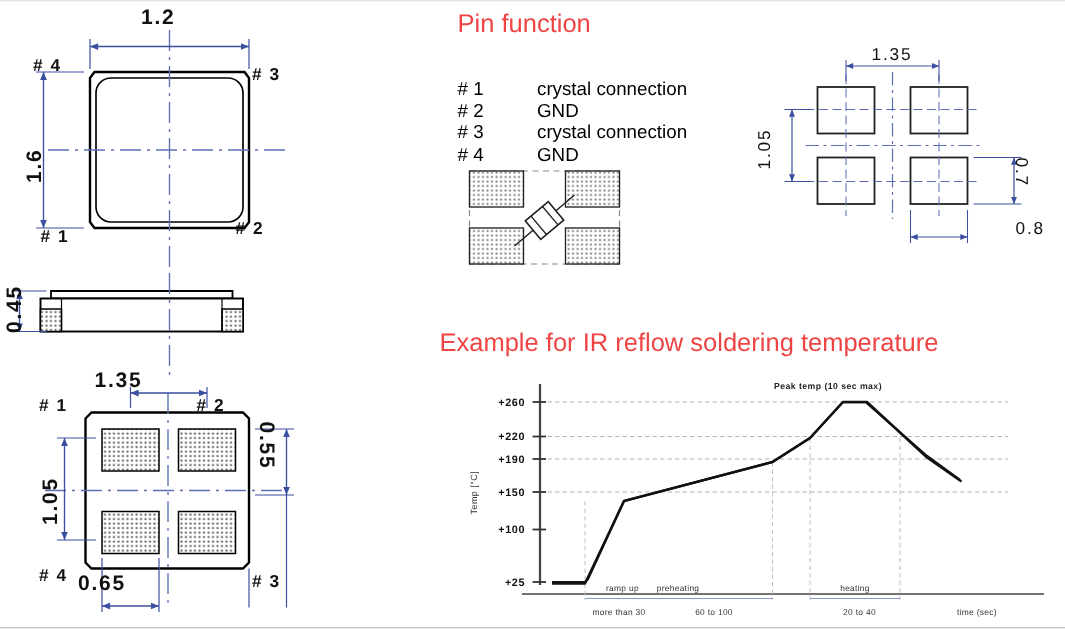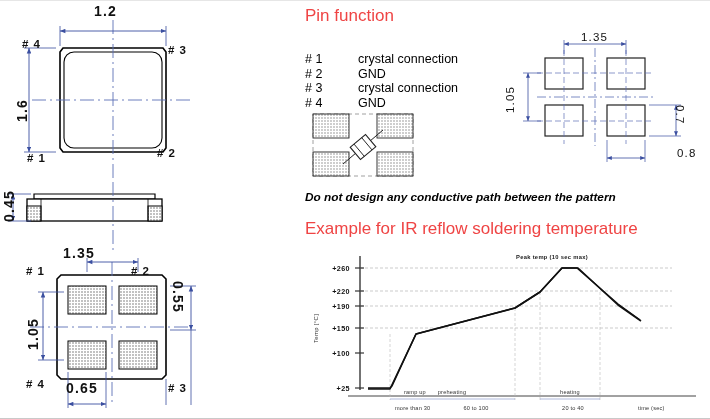--- a/index.html
+++ b/index.html
@@ -129,21 +129,21 @@
 <div class="txt pinlbl" style="left:22px;top:38px;"># 4</div>
 <div class="txt pinlbl" style="left:168px;top:44px;"># 3</div>
 <div class="txt pinlbl" style="left:27px;top:152px;"># 1</div>
 <div class="txt pinlbl" style="left:157px;top:147px;"># 2</div>
 
 <div class="txt dimtxt rot90" style="left:1px;top:222px;">0.45</div>
 
 <div class="txt dimtxt" style="left:63px;top:245px;">1.35</div>
 <div class="txt dimtxt rot90" style="left:25px;top:350px;">1.05</div>
 <div class="txt dimtxt rot90b" style="left:186px;top:281px;">0.55</div>
-<div class="txt dimtxt" style="left:66px;top:380px;">0.65</div>
+<div class="txt dimtxt" style="left:52px;top:380px;">0.65</div>
 
 <div class="txt pinlbl" style="left:26px;top:265px;"># 1</div>
 <div class="txt pinlbl" style="left:131px;top:265px;"># 2</div>
 <div class="txt pinlbl" style="left:168px;top:382px;"># 3</div>
 <div class="txt pinlbl" style="left:26px;top:378px;"># 4</div>
 
 <div class="txt h-sec" style="left:305px;top:6px;">Pin function</div>
 
 <div style="position:absolute;left:305px;top:52px;width:190px;">
   <div style="display:flex;line-height:14.5px;">
@@ -224,23 +224,22 @@
       <path d="M6,0 L0,2.5 L6,5 z" fill="#3b4fa0"></path>
     </marker>
   </defs>
 </svg>
 
 <div class="txt sp-dim" style="left:581px;top:31px;">1.35</div>
 <div class="txt sp-dim rot90" style="left:504px;top:113px;">1.05</div>
 <div class="txt sp-dim rot90b" style="left:686px;top:105px;">0.7</div>
 <div class="txt sp-dim" style="left:631px;top:147px;margin-left:46px;">0.8</div>
 
-<div class="txt note-it" style="left:305px;top:190px;">Do not design any conductive path between the pattern</div>
-
-<div class="txt h-sec" style="left:305px;top:219px;">Example for IR reflow soldering temperature</div>
+
+<div class="txt h-sec" style="left:293px;top:219px;">Example for IR reflow soldering temperature</div>
 
 <svg width="410" height="170" viewBox="0 0 410 170" style="position:absolute;left:300px;top:248px;">
 
   <line x1="60" y1="8" x2="60" y2="142" stroke="#444" stroke-width="1.5"></line>
 
   <line x1="48" y1="148" x2="396" y2="148" stroke="#444" stroke-width="1"></line>
 
   <g>
     <line x1="60" y1="20" x2="372" y2="20" stroke="#aaa" stroke-width="0.6" stroke-dasharray="3,2"></line>
     <line x1="60" y1="43" x2="372" y2="43" stroke="#aaa" stroke-width="0.6" stroke-dasharray="3,2"></line>

